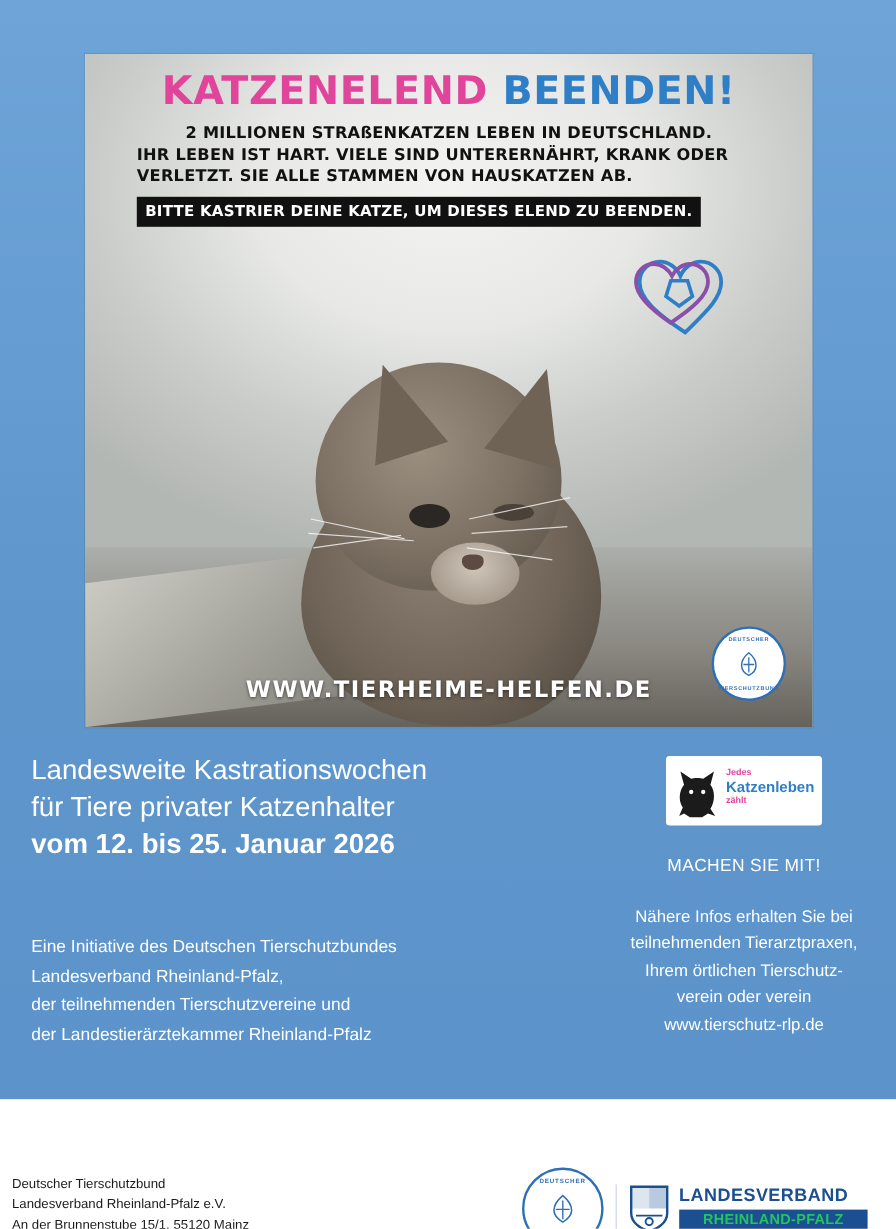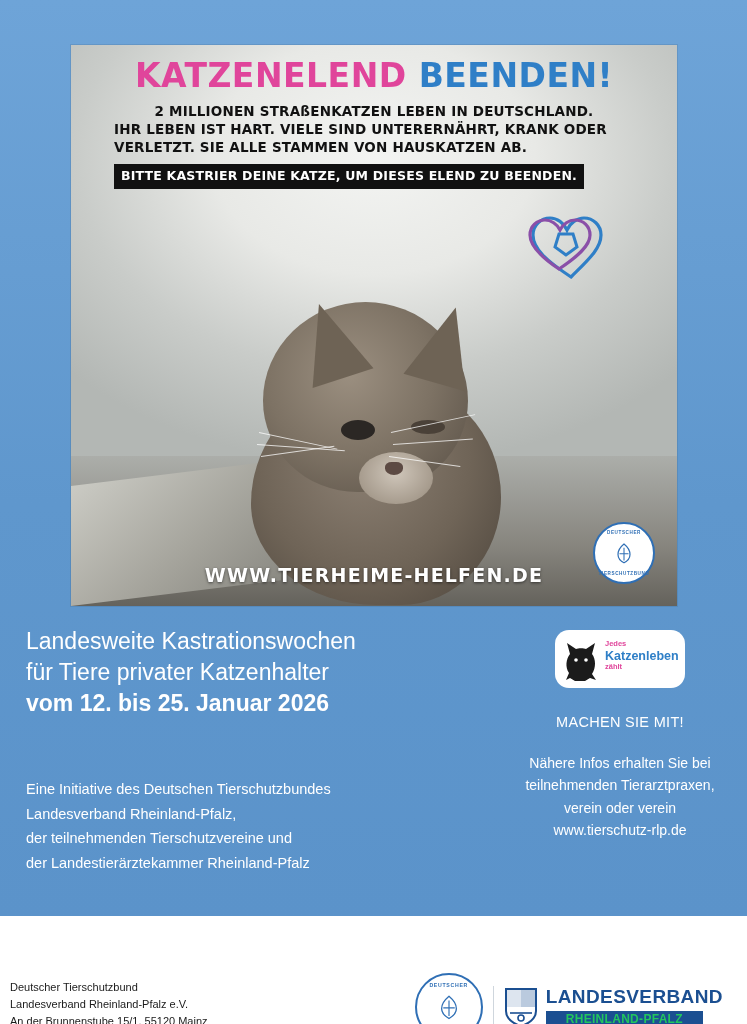--- a/index.html
+++ b/index.html
@@ -260,21 +260,21 @@
     top: 630px;
     width: 200px;
     text-align: center;
     color: #ffffff;
   }
   .kitten-badge {
     width: 130px;
     height: 58px;
     margin: 0 auto;
     background: #ffffff;
-    border-radius: 14px;
+    border-radius: 3px;
     position: relative;
     overflow: hidden;
   }
   .kitten-badge .kb-cat {
     position: absolute;
     left: 8px;
     bottom: 4px;
     width: 38px;
     height: 44px;
   }
@@ -350,21 +350,21 @@
     gap: 8px;
     border-left: 1px solid #cfd6dd;
     padding-left: 10px;
   }
   .lv-crest {
     width: 34px;
     height: 40px;
   }
   .lv-words { line-height: 1.15; }
   .lv-line1 {
-    font-size: 19px;
+    font-size: 15px;
     font-weight: bold;
     color: #1b4f91;
     letter-spacing: .4px;
   }
   .lv-line2 {
     display: inline-block;
     margin-top: 3px;
     background: #1b4f91;
     color: #22c55e;
     font-size: 12px;
@@ -465,20 +465,21 @@
         <div class="kb-katzen">Katzenleben</div>
         <div class="kb-zaehlt">zählt</div>
       </div>
     </div>
 
     <div class="machen">MACHEN SIE  MIT!</div>
 
     <div class="infos">
       <div>Nähere Infos erhalten Sie bei</div>
       <div>teilnehmenden Tierarztpraxen,</div>
+      <div>Ihrem örtlichen Tierschutz-</div>
       <div>verein oder verein</div>
       <div>www.tierschutz-rlp.de</div>
     </div>
   </div>
 
   <div class="footer">
     <div class="footer-address">
       <div>Deutscher Tierschutzbund</div>
       <div>Landesverband Rheinland-Pfalz e.V.</div>
       <div>An der Brunnenstube 15/1, 55120 Mainz</div>

